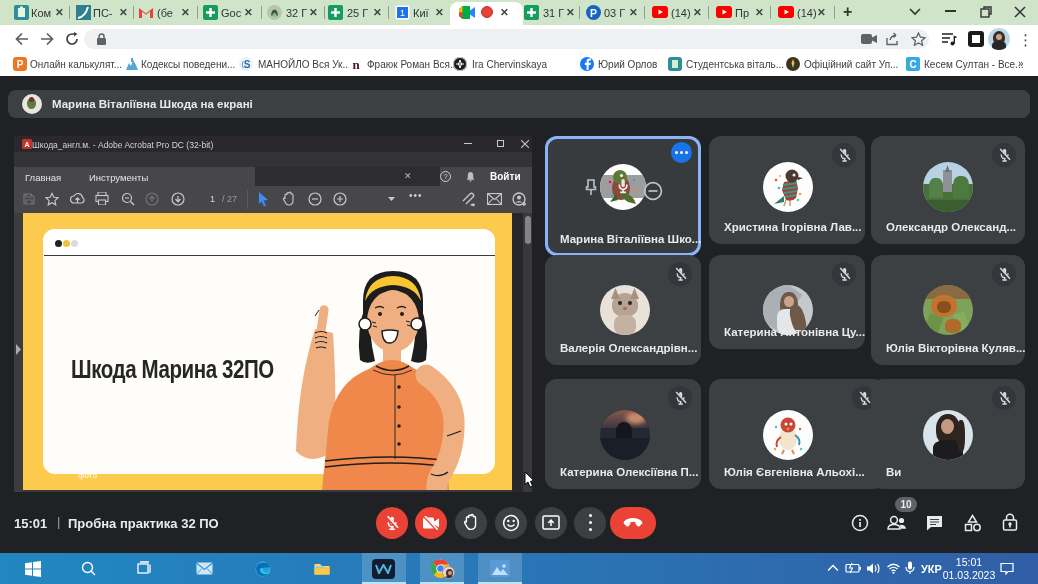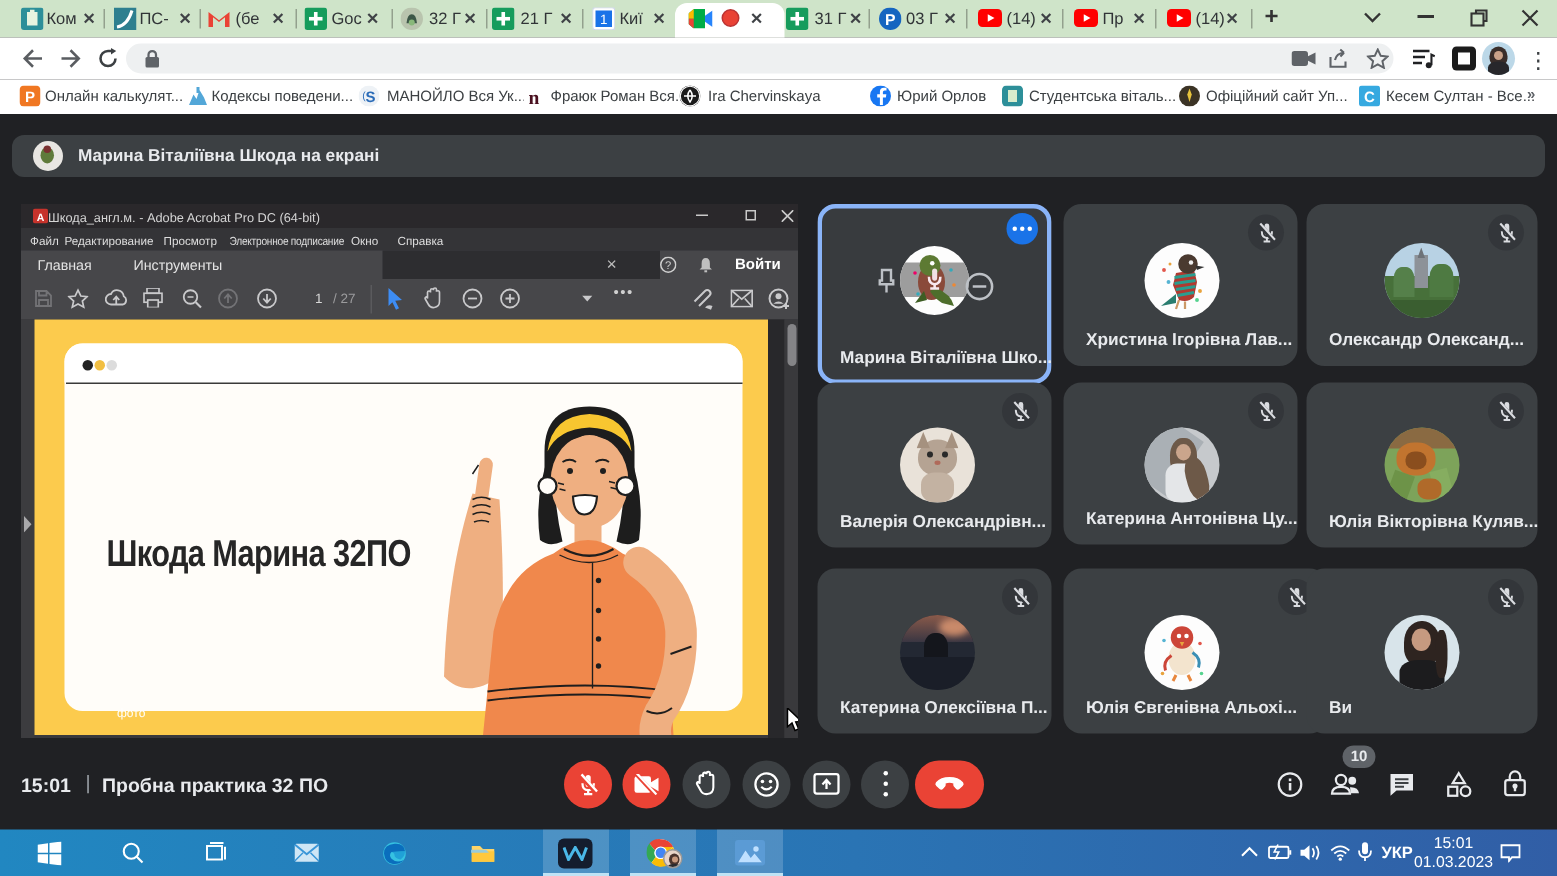--- a/index.html
+++ b/index.html
@@ -65,21 +65,21 @@
       <circle cx="7.5" cy="10" r="2" fill="#88b87a"></circle>
     </svg>
   <div class="abs tab-label" style="left:286px;top:7px;">32 Г</div>
   <div class="abs x" style="left:309px;top:6px;">✕</div>
 
   <svg class="abs" style="left:328px;top:5px" width="15" height="15">
       <rect width="15" height="15" rx="2" fill="#169c5c"></rect>
       <rect x="6.3" y="3" width="2.4" height="9" fill="#fff"></rect>
       <rect x="3" y="6.3" width="9" height="2.4" fill="#fff"></rect>
     </svg>
-  <div class="abs tab-label" style="left:347px;top:7px;">21 Г</div>
+  <div class="abs tab-label" style="left:347px;top:7px;">25 Г</div>
   <div class="abs x" style="left:373px;top:6px;">✕</div>
 
   <svg class="abs" style="left:395px;top:5px" width="15" height="15">
       <rect width="15" height="15" rx="2" fill="#fff" stroke="#d0d8e8" stroke-width="1"></rect>
       <rect x="2" y="2" width="11" height="11" fill="#1a73e8"></rect>
       <text x="7.5" y="11" font-size="9" fill="#fff" text-anchor="middle" font-family="Liberation Sans">1</text>
     </svg>
   <div class="abs tab-label" style="left:413px;top:7px;">Киї</div>
   <div class="abs x" style="left:435px;top:6px;">✕</div>
 
@@ -250,36 +250,28 @@
   <div class="abs" style="left:44px;top:8px;font-size:11.5px;font-weight:bold;color:#e8eaed;">Марина Віталіївна Шкода на екрані</div>
 </div>
 
 <div class="abs" id="acrobat" style="left:14px;top:136px;width:518px;height:356px;background:#333336;overflow:hidden;">
 
   <div class="abs" style="left:0;top:0;width:518px;height:16px;background:#2a282b;">
     <svg class="abs" style="left:8px;top:3px" width="10" height="10">
         <rect width="10" height="10" rx="1.5" fill="#c6332c"></rect>
         <text x="5" y="8" font-size="7" fill="#fff" text-anchor="middle" font-family="Liberation Sans" font-weight="bold">A</text>
       </svg>
-    <div class="abs" style="left:18px;top:3.5px;font-size:8.5px;color:#d5d5d5;">Шкода_англ.м. - Adobe Acrobat Pro DC (64-bit)</div>
+    <div class="abs" style="left:18px;top:3.5px;font-size:8.5px;color:#d5d5d5;">Шкода_англ.м. - Adobe Acrobat Pro DC (32-bit)</div>
     <div class="abs" style="left:450px;top:7px;width:8px;height:1.2px;background:#c9c9c9;"></div>
     <div class="abs" style="left:483px;top:4px;width:7px;height:7px;border:1px solid #c9c9c9;"></div>
     <svg class="abs" style="left:507px;top:4px" width="8" height="8">
         <path d="M0,0 L8,8 M8,0 L0,8" stroke="#c9c9c9" stroke-width="1.1"></path>
       </svg>
   </div>
 
-  <div class="abs" style="left:0;top:16px;width:518px;height:15px;background:#343437;font-size:7.8px;color:#dedede;">
-    <span class="abs" style="left:6px;top:4px;">Файл</span>
-    <span class="abs" style="left:29px;top:4px;">Редактирование</span>
-    <span class="abs" style="left:95px;top:4px;">Просмотр</span>
-    <span class="abs" style="left:139px;top:4px;letter-spacing:-0.2px;transform:scaleX(0.87);transform-origin:left;display:inline-block;">Электронное подписание</span>
-    <span class="abs" style="left:220px;top:4px;">Окно</span>
-    <span class="abs" style="left:251px;top:4px;">Справка</span>
-  </div>
 
   <div class="abs" style="left:0;top:31px;width:518px;height:19px;background:#47474a;font-size:9.5px;color:#e3e3e3;">
     <span class="abs" style="left:11px;top:5px;">Главная</span>
     <span class="abs" style="left:75px;top:5px;">Инструменты</span>
     <div class="abs" style="left:241px;top:0;width:185px;height:19px;background:#2d2d30;"></div>
     <span class="abs" style="left:282px;top:5px;font-size:8.5px;margin-top:12px;">Шкода_англ.м.</span>
     <span class="abs" style="left:390px;top:4px;font-size:9px;color:#bbb;">✕</span>
     <svg class="abs" style="left:426px;top:4px" width="11" height="11">
         <circle cx="5.5" cy="5.5" r="5" fill="none" stroke="#cfcfcf" stroke-width="1"></circle>
         <text x="5.5" y="8.3" font-size="7.5" fill="#cfcfcf" text-anchor="middle" font-family="Liberation Sans">?</text>
@@ -550,21 +542,21 @@
     <div style="position:absolute;left:11px;top:3px;width:9px;height:11px;background:#a5917f;clip-path:polygon(0 100%,50% 0,100% 100%);"></div>
     <div style="position:absolute;left:30px;top:3px;width:9px;height:11px;background:#a5917f;clip-path:polygon(0 100%,50% 0,100% 100%);"></div>
     <div style="position:absolute;left:18px;top:16px;width:3.5px;height:4px;border-radius:50%;background:#2a2a2a;"></div>
     <div style="position:absolute;left:28px;top:16px;width:3.5px;height:4px;border-radius:50%;background:#2a2a2a;"></div>
     <div style="position:absolute;left:23px;top:22px;width:4px;height:3px;border-radius:50%;background:#b06a5a;"></div>
     <div style="position:absolute;left:14px;top:30px;width:22px;height:20px;border-radius:40%;background:#c3b2a2;"></div>
   </div>
   <div class="pname">Валерія Олександрівн...</div>
 </div>
 
-<div class="tile" style="left:709px;top:255px;width:156px;height:108px;">
+<div class="tile" style="left:709px;top:255px;width:156px;height:94px;">
   <div class="micoff">
       <svg style="position:absolute;left:4px;top:5px" width="17" height="15" viewBox="0 0 17 15">
         <use href="#mic-off-g"></use>
       </svg>
     </div>
   <div class="av" style="left:54px;top:30px;width:50px;height:50px;background:#c6c9cc;">
     <div style="position:absolute;left:-4px;top:-4px;width:34px;height:44px;background:#aab0b5;transform:rotate(35deg);"></div>
     <div style="position:absolute;left:17px;top:7px;width:18px;height:26px;border-radius:45%;background:#6d5948;"></div>
     <div style="position:absolute;left:21px;top:11px;width:10px;height:11px;border-radius:50%;background:#caa58c;"></div>
     <div style="position:absolute;left:14px;top:24px;width:26px;height:26px;border-radius:30%;background:#e4e6e8;"></div>

